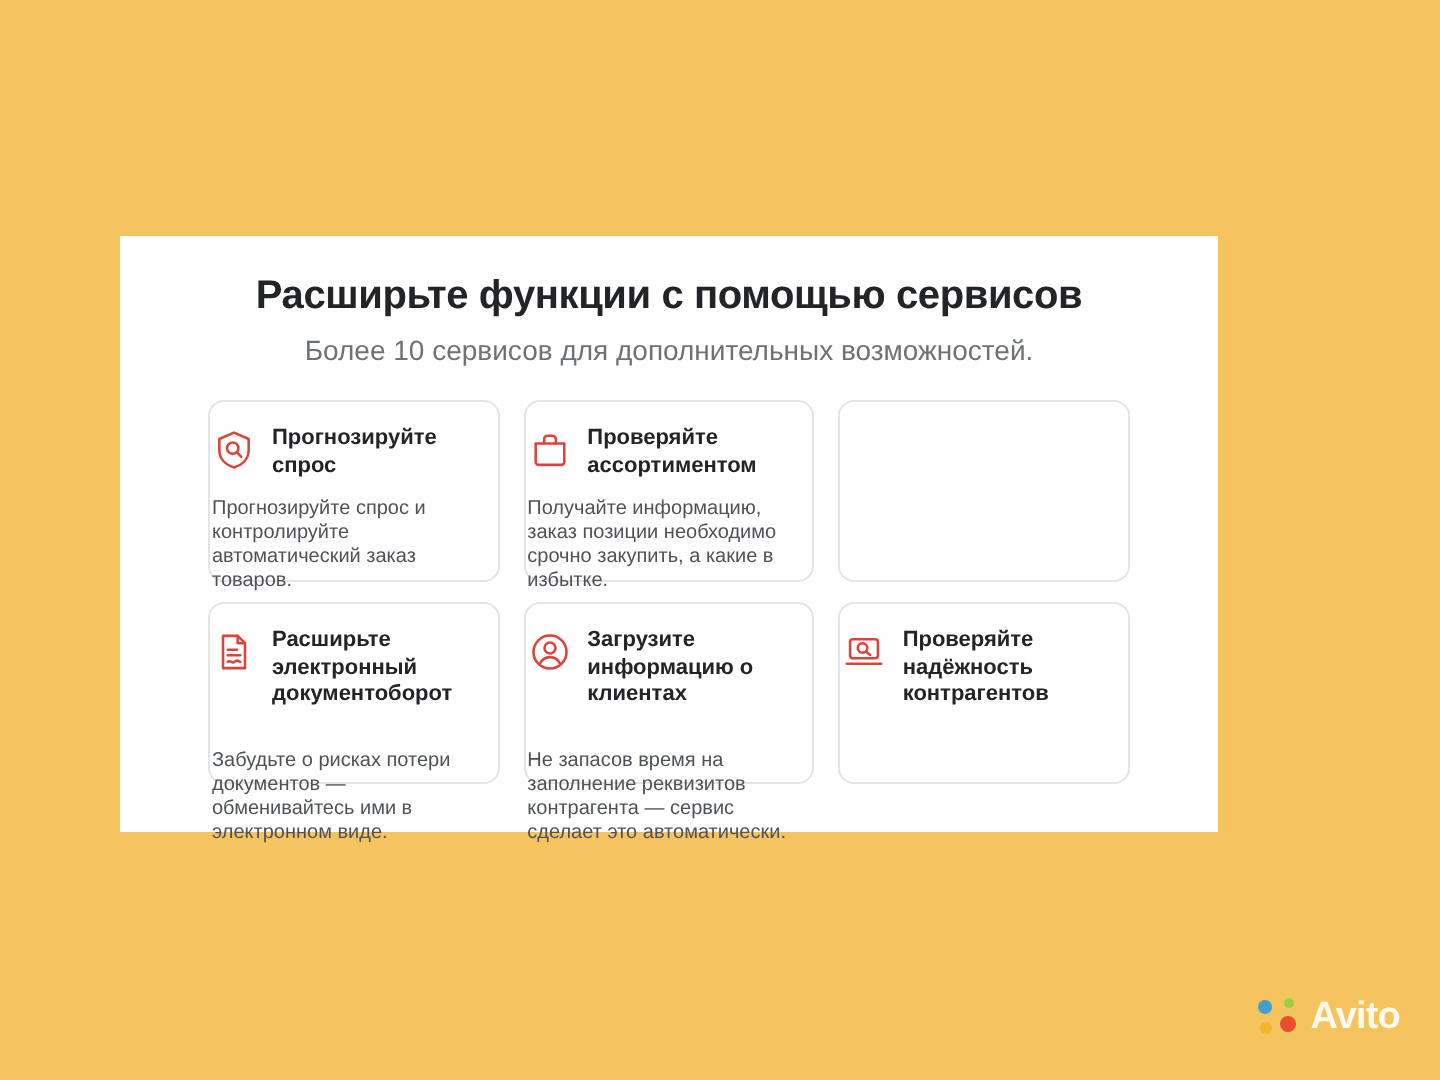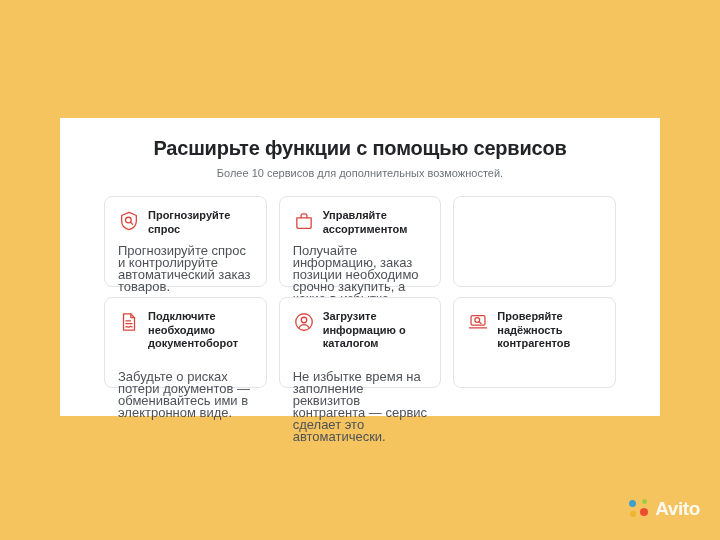--- a/index.html
+++ b/index.html
@@ -9,51 +9,51 @@
   body {
     background: #f5c45e;
     font-family: "Liberation Sans", sans-serif;
     position: relative;
     overflow: hidden;
   }
   .card-panel {
     position: absolute;
     left: 60px;
     top: 118px;
-    width: 600px;
+    width: 549px;
     height: 298px;
     background: #ffffff;
   }
   .panel-header {
     text-align: center;
     padding-top: 19px;
   }
   .panel-title {
     font-size: 20px;
     font-weight: bold;
     color: #222428;
     letter-spacing: -0.2px;
   }
   .panel-subtitle {
-    font-size: 11px;
+    font-size: 14px;
     color: #6d7278;
     margin-top: 7px;
   }
   .grid {
     margin-top: 17px;
     padding: 0 44px;
     display: grid;
     grid-template-columns: repeat(3, 1fr);
     gap: 10px 12px;
   }
   .feature-card {
     background: #ffffff;
     border: 1px solid #e2e4e8;
     border-radius: 8px;
-    padding: 12px 13px 13px 13px;
+    padding: 12px 13px 13px 1px;
     height: 91px;
     position: relative;
   }
   .feature-head {
     display: flex;
     align-items: flex-start;
     gap: 8px;
   }
   .feature-icon {
     width: 22px;
@@ -63,21 +63,21 @@
   }
   .feature-icon svg { display: block; }
   .feature-title {
     font-size: 11px;
     line-height: 13.5px;
     font-weight: bold;
     color: #222428;
   }
   .feature-desc {
     margin-top: 9px;
-    font-size: 13px;
+    font-size: 10px;
     line-height: 12px;
     color: #4e5258;
   }
   .row2 .feature-desc { margin-top: 20px; }
 
   
   .watermark {
     position: absolute;
     right: 20px;
     bottom: 20px;
@@ -134,56 +134,56 @@
     </div>
 
     <div class="feature-card row1">
       <div class="feature-head">
         <span class="feature-icon">
           <svg width="22" height="22" viewBox="0 0 24 24" fill="none" stroke="#d9453c" stroke-width="1.4" stroke-linecap="round" stroke-linejoin="round">
             <path d="M4.2 8.5h15.6v10a1.6 1.6 0 0 1-1.6 1.6H5.8a1.6 1.6 0 0 1-1.6-1.6z"></path>
             <path d="M8.8 8.5V6.2a2 2 0 0 1 2-2h2.4a2 2 0 0 1 2 2v2.3"></path>
           </svg>
         </span>
-        <span class="feature-title">Управляйте ассортиментом</span>
+        <span class="feature-title">Проверяйте ассортиментом</span>
       </div>
       <div class="feature-desc">Получайте информацию, заказ позиции необходимо срочно закупить, а какие в избытке.</div>
     </div>
 
     <div class="feature-card row1">
     </div>
 
     <div class="feature-card row2">
       <div class="feature-head">
         <span class="feature-icon">
           <svg width="22" height="22" viewBox="0 0 24 24" fill="none" stroke="#d9453c" stroke-width="1.4" stroke-linecap="round" stroke-linejoin="round">
             <path d="M6 3.2h8l4 4v13.6H6z"></path>
             <path d="M14 3.2v4h4"></path>
             <line x1="8.6" y1="10.8" x2="13.6" y2="10.8"></line>
             <line x1="8.6" y1="13.8" x2="15.4" y2="13.8"></line>
             <path d="M8.6 17.4c1.2-1.4 2.4 1.2 3.6 0s2.2-.8 3.2 0"></path>
           </svg>
         </span>
-        <span class="feature-title">Подключите необходимо документоборот</span>
+        <span class="feature-title">Расширьте электронный документоборот</span>
       </div>
       <div class="feature-desc">Забудьте о рисках потери документов — обменивайтесь ими в электронном виде.</div>
     </div>
 
     <div class="feature-card row2">
       <div class="feature-head">
         <span class="feature-icon">
           <svg width="22" height="22" viewBox="0 0 24 24" fill="none" stroke="#d9453c" stroke-width="1.4" stroke-linecap="round" stroke-linejoin="round">
             <circle cx="12" cy="12" r="9"></circle>
             <circle cx="12" cy="9.8" r="3"></circle>
             <path d="M6.4 18.6c1.1-2.5 3.2-3.8 5.6-3.8s4.5 1.3 5.6 3.8"></path>
           </svg>
         </span>
-        <span class="feature-title">Загрузите информацию о каталогом</span>
-      </div>
-      <div class="feature-desc">Не избытке время на заполнение реквизитов контрагента — сервис сделает это автоматически.</div>
+        <span class="feature-title">Загрузите информацию о клиентах</span>
+      </div>
+      <div class="feature-desc">Не запасов время на заполнение реквизитов контрагента — сервис сделает это автоматически.</div>
     </div>
 
     <div class="feature-card row2">
       <div class="feature-head">
         <span class="feature-icon">
           <svg width="22" height="22" viewBox="0 0 24 24" fill="none" stroke="#d9453c" stroke-width="1.4" stroke-linecap="round" stroke-linejoin="round">
             <rect x="4.4" y="5" width="15.2" height="10.4" rx="1.5"></rect>
             <line x1="2.6" y1="18.4" x2="21.4" y2="18.4"></line>
             <circle cx="11.2" cy="9.8" r="2.6"></circle>
             <line x1="13.2" y1="11.8" x2="15.4" y2="13.6"></line>

